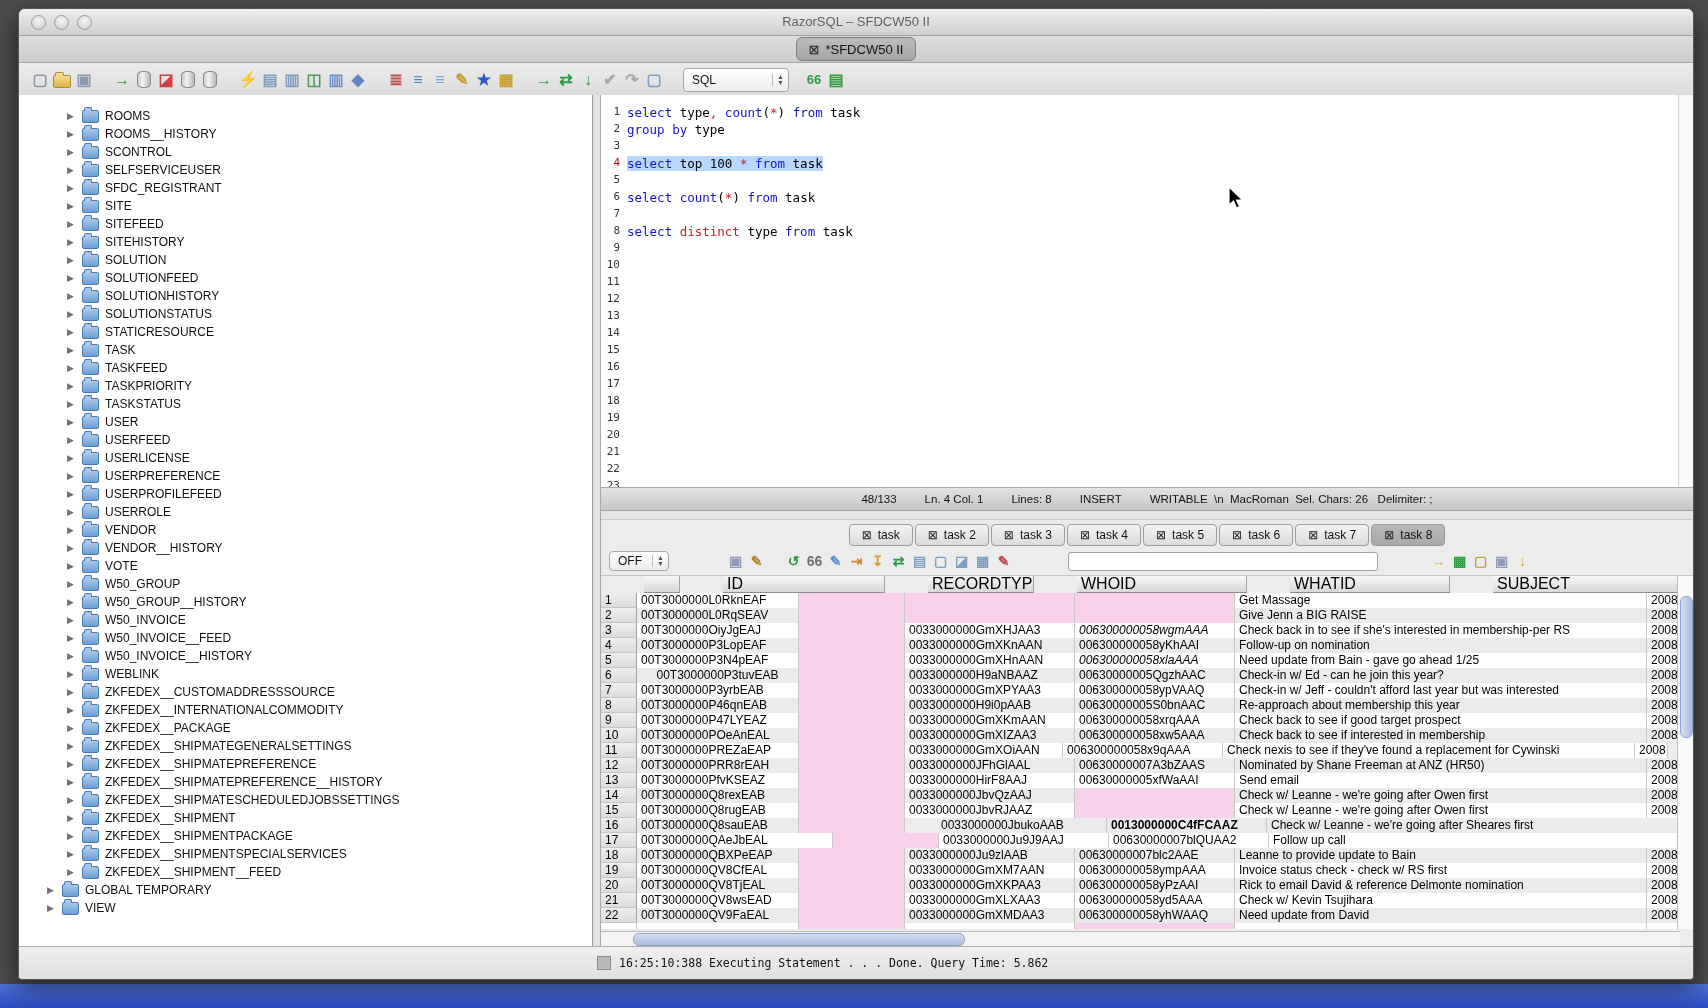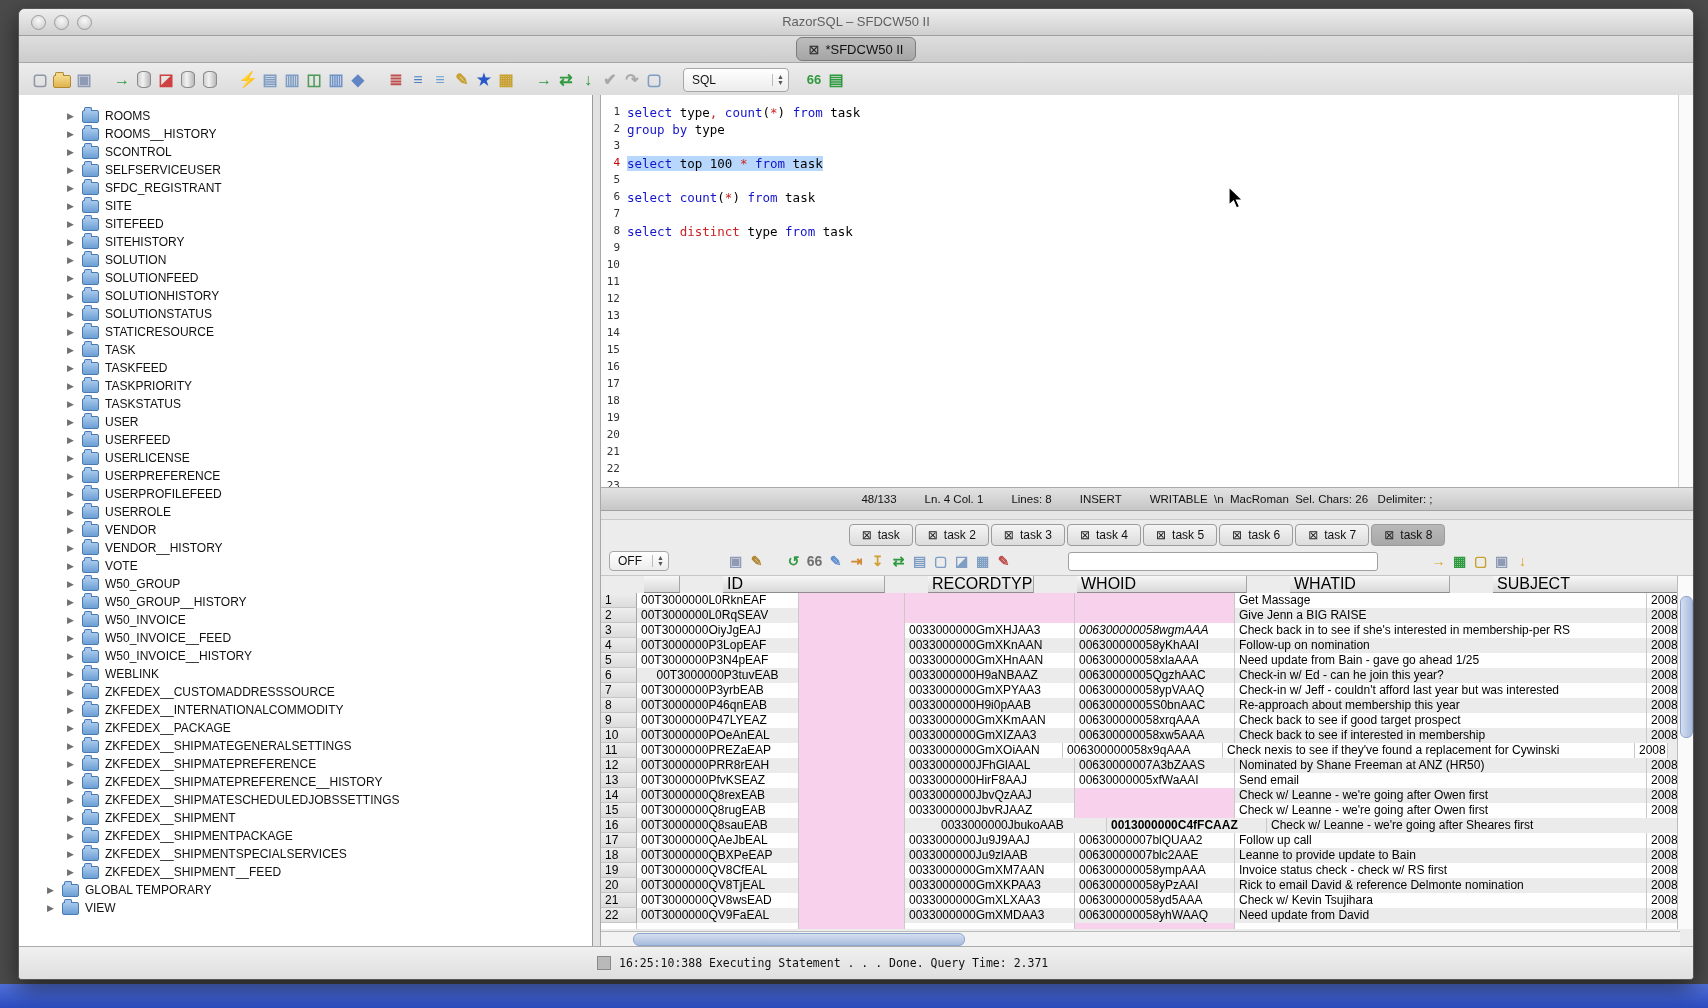--- a/index.html
+++ b/index.html
@@ -595,21 +595,21 @@
               <div class="cell " style="width: 170px;">0033000000GmXKnAAN</div>
               <div class="cell " style="width: 160px;">006300000058yKhAAI</div>
               <div class="cell " style="width: 412px;">Follow-up on nomination</div>
               <div class="cell " style="width: 33px;">2008</div>
             </div>
             <div class="trow">
               <div class="cell rownum" style="width: 36px;">5</div>
               <div class="cell " style="width: 162px;">00T3000000P3N4pEAF</div>
               <div class="cell  nullpink" style="width: 106px;"></div>
               <div class="cell " style="width: 170px;">0033000000GmXHnAAN</div>
-              <div class="cell " style="width: 160px;">006300000058xlaAAA</div>
+              <div class="cell " style="width: 160px; font-style: italic;">006300000058xlaAAA</div>
               <div class="cell " style="width: 412px;">Need update from Bain - gave go ahead 1/25</div>
               <div class="cell " style="width: 33px;">2008</div>
             </div>
             <div class="trow alt">
               <div class="cell rownum" style="width: 36px;">6</div>
               <div class="cell " style="width: 162px; text-align: center;">00T3000000P3tuvEAB</div>
               <div class="cell  nullpink" style="width: 106px;"></div>
               <div class="cell " style="width: 170px;">0033000000H9aNBAAZ</div>
               <div class="cell " style="width: 160px;">00630000005QgzhAAC</div>
               <div class="cell " style="width: 412px;">Check-in w/ Ed - can he join this year?</div>
@@ -700,21 +700,21 @@
               <div class="cell rownum" style="width: 36px;">16</div>
               <div class="cell " style="width: 162px;">00T3000000Q8sauEAB</div>
               <div class="cell  nullpink" style="width: 106px;"></div>
               <div class="cell " style="width: 170px; margin-left: 32px;">0033000000JbukoAAB</div>
               <div class="cell " style="width: 160px; font-weight: bold;">0013000000C4fFCAAZ</div>
               <div class="cell " style="width: 412px;">Check w/ Leanne - we're going after Sheares first</div>
               <div class="cell " style="width: 33px;">2008</div>
             </div>
             <div class="trow">
               <div class="cell rownum" style="width: 36px;">17</div>
-              <div class="cell " style="width: 162px;">00T3000000QAeJbEAL</div>
+              <div class="cell " style="width: 196px;">00T3000000QAeJbEAL</div>
               <div class="cell  nullpink" style="width: 106px;"></div>
               <div class="cell " style="width: 170px;">0033000000Ju9J9AAJ</div>
               <div class="cell " style="width: 160px;">00630000007blQUAA2</div>
               <div class="cell " style="width: 412px;">Follow up call</div>
               <div class="cell " style="width: 33px;">2008</div>
             </div>
             <div class="trow alt">
               <div class="cell rownum" style="width: 36px;">18</div>
               <div class="cell " style="width: 162px;">00T3000000QBXPeEAP</div>
               <div class="cell  nullpink" style="width: 106px;"></div>
@@ -774,20 +774,20 @@
         </div>
         <div class="hscroll">
           <div class="hthumb"></div>
         </div>
       </div>
     </div>
   </div>
 
   <div class="statusbar">
     <span class="sq"></span>
-    <span class="stext">16:25:10:388 Executing Statement . . . Done. Query Time: 2.371</span>
+    <span class="stext">16:25:10:388 Executing Statement . . . Done. Query Time: 5.862</span>
   </div>
 
 </div>
 
 <svg class="cursor" width="18" height="26" viewBox="0 0 18 26">
   <path d="M1,1 L1,19 L5.5,15 L8.5,22 L11.5,20.5 L8.5,14 L14.5,14 Z" fill="#000" stroke="#fff" stroke-width="1.2"></path>
 </svg>
 
 </body></html>

